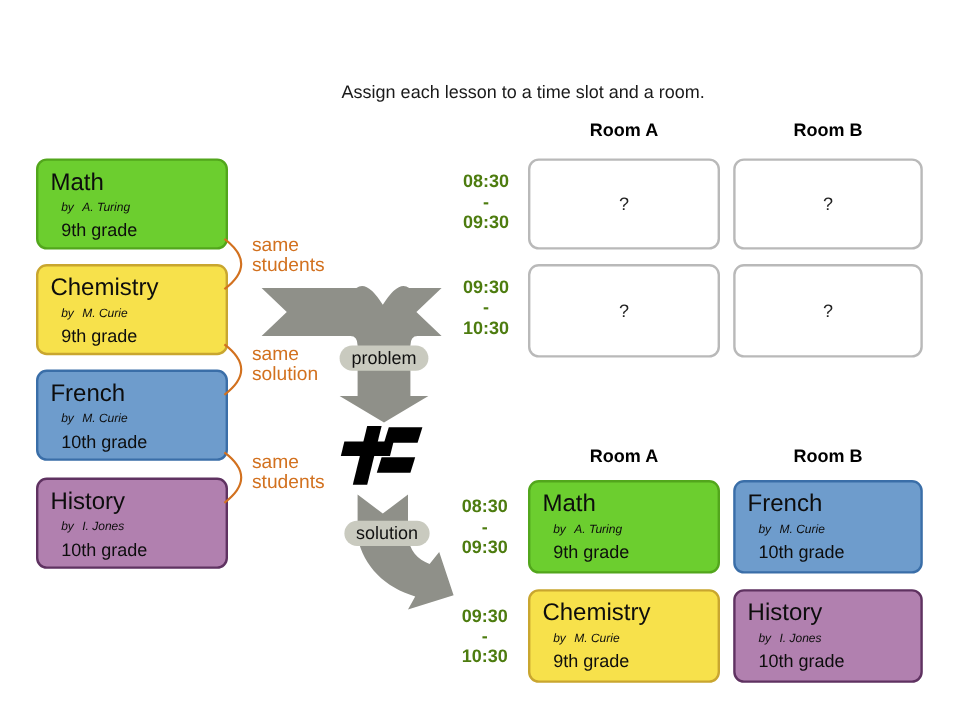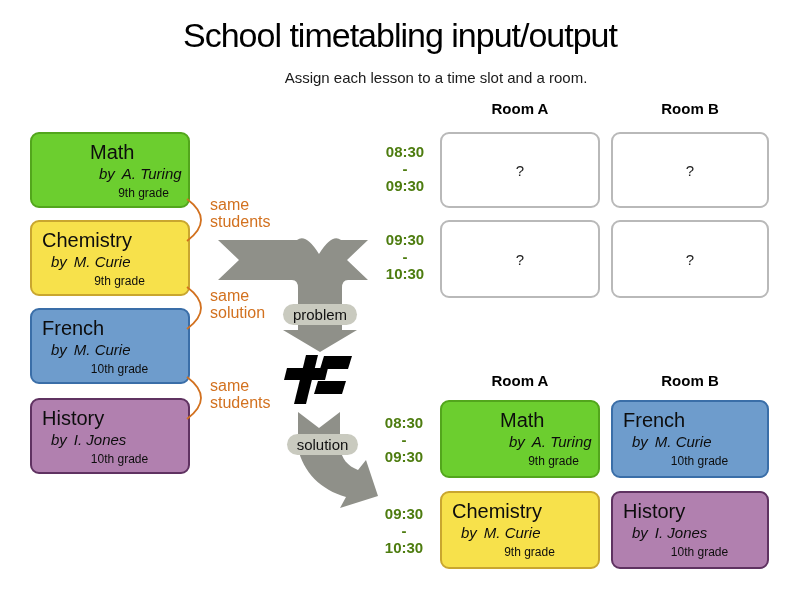--- a/index.html
+++ b/index.html
@@ -4,41 +4,40 @@
 <style>
   html,body{margin:0;padding:0;background:#fff;}
   .canvas{position:relative;width:800px;height:600px;background:#ffffff;overflow:hidden;
           font-family:"Liberation Sans", sans-serif;color:#111;}
   .abs{position:absolute;}
   .page-title{top:16px;left:0;width:800px;text-align:center;font-size:34px;letter-spacing:-1px;color:#000;}
   .page-subtitle{top:69px;left:0;width:800px;text-align:center;font-size:15px;color:#1a1a1a;padding-left:36px;}
   .col-header{font-weight:bold;font-size:15px;text-align:center;color:#000;}
   .card{width:160px;height:76px;border-radius:9px;border:2px solid #000;box-sizing:border-box;}
   .card .title{font-size:20px;margin:7px 0 0 10px;line-height:22px;color:#0d0d0d;}
-  .card .byline{font-size:15px;font-style:italic;margin:3px 0 0 19px;line-height:16px;color:#0d0d0d;}
+  .card .byline{font-size:10px;font-style:italic;margin:3px 0 0 19px;line-height:16px;color:#0d0d0d;}
   .card .byline .teacher{margin-left:7px;}
-  .card .grade{font-size:12px;margin:3px 0 0 19px;line-height:16px;color:#0d0d0d;text-align:center;}
-  .green{background:#6cce2f;border-color:#52a61c;padding-left:48px;}
+  .card .grade{font-size:15px;margin:3px 0 0 19px;line-height:16px;color:#0d0d0d;}
+  .green{background:#6cce2f;border-color:#52a61c;}
   .yellow{background:#f7e14b;border-color:#c9a62f;}
   .blue{background:#6e9ccc;border-color:#3a6ea8;}
   .purple{background:#b180af;border-color:#5f3261;}
   .constraint{color:#d2711f;font-size:16px;line-height:17px;}
   .timelabel{width:44px;text-align:center;font-weight:bold;font-size:15px;line-height:17px;color:#4d7c0f;}
   .qcell{width:160px;height:76px;border:2px solid #b9b9b9;border-radius:9px;box-sizing:border-box;
          background:#fff;display:flex;align-items:center;justify-content:center;font-size:15px;color:#222;}
   .pill{height:21px;background:#c9cabf;border-radius:11px;display:flex;align-items:center;
         justify-content:center;font-size:15px;color:#111;}
   svg.overlay{position:absolute;left:0;top:0;pointer-events:none;}
 </style>
 </head>
 <body>
 
 <div class="canvas">
 
-  <div class="abs page-title">School timetabling input/output</div>
   <div class="abs page-subtitle">Assign each lesson to a time slot and a room.</div>
 
 
   <div class="abs card green" style="left:30px;top:132px;">
     <div class="title">Math</div>
     <div class="byline"><span>by</span><span class="teacher">A. Turing</span></div>
     <div class="grade">9th grade</div>
   </div>
 
   <div class="abs card yellow" style="left:30px;top:220px;">
@@ -86,21 +85,21 @@
              L340,508 L346,497 C321,490 303,472 298,448 Z" fill="#8f9089"></path>
 
     <g>
       <polygon points="306,355 318,355 306,404 294,404" fill="#000"></polygon>
       <polygon points="287,368 328,368 325,380 284,380" fill="#000"></polygon>
       <polygon points="324,356 352,356 348,369 320,369" fill="#000"></polygon>
       <polygon points="318,381 346,381 342,394 314,394" fill="#000"></polygon>
     </g>
   </svg>
 
-  <div class="abs pill" style="left:283px;top:304px;width:74px;text-align:right;">problem</div>
+  <div class="abs pill" style="left:283px;top:288px;width:74px;text-align:right;">problem</div>
   <div class="abs pill" style="left:287px;top:434px;width:71px;">solution</div>
 
   <div class="abs col-header" style="left:440px;top:100px;width:160px;">Room A</div>
   <div class="abs col-header" style="left:611px;top:100px;width:158px;">Room B</div>
 
   <div class="abs timelabel" style="left:383px;top:143px;">
     <div>08:30</div>
     <div>-</div>
     <div>09:30</div>
   </div>

